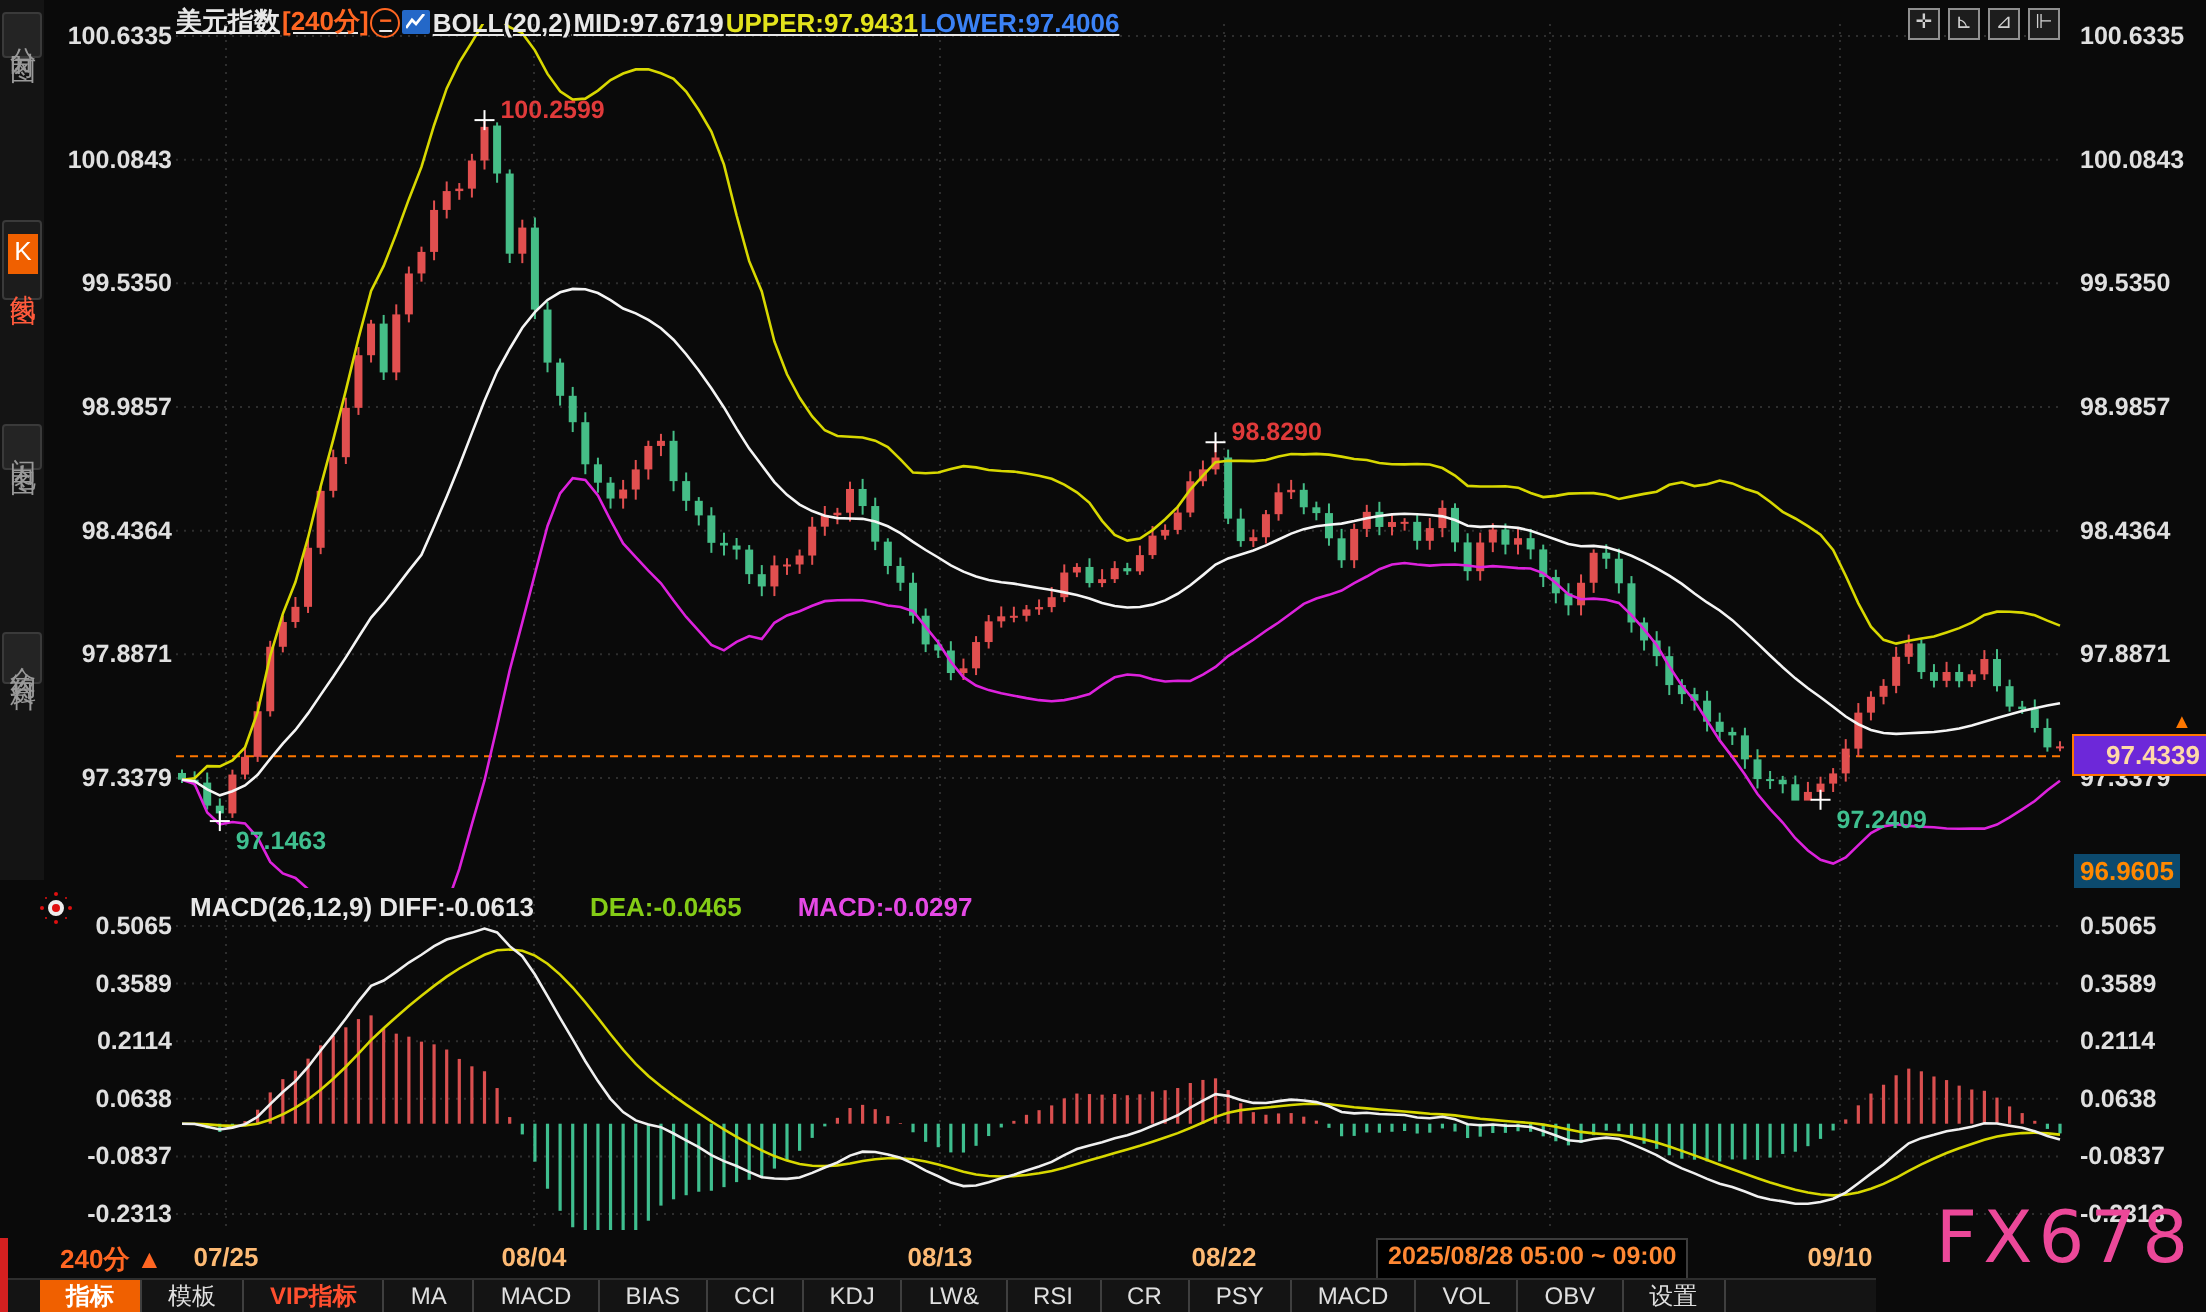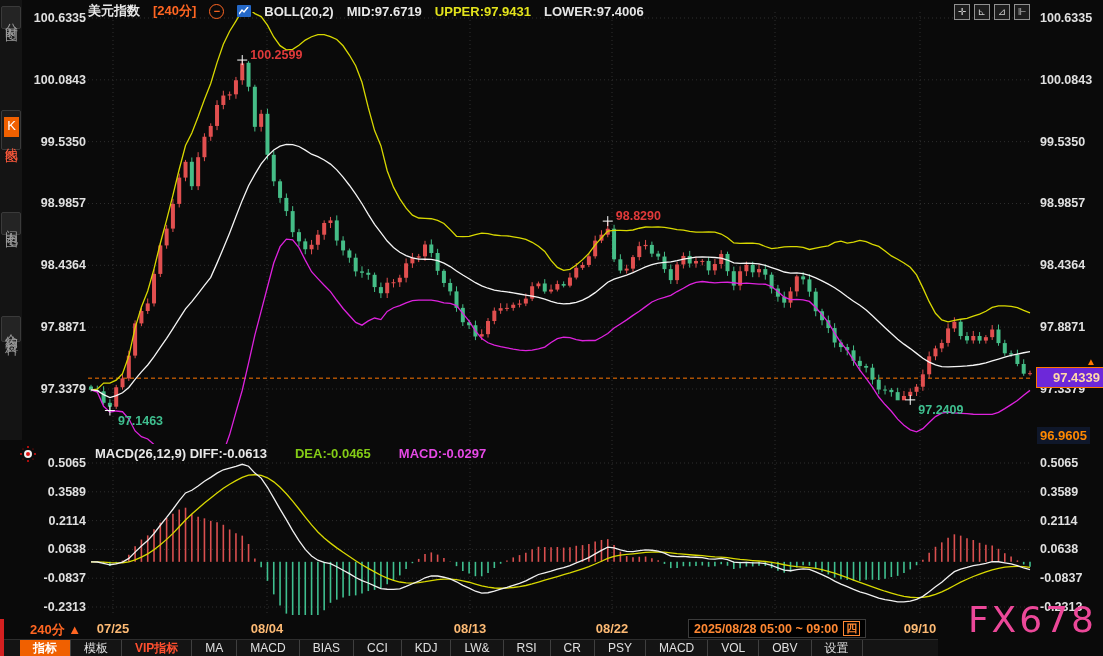--- a/index.html
+++ b/index.html
@@ -6,51 +6,51 @@
   .app{position:relative;width:1103px;height:656px;background:#0a0a0a;overflow:hidden;
        font-family:"Liberation Sans","DejaVu Sans",sans-serif;}
   
   .sidebar{position:absolute;left:0;top:0;width:22px;height:440px;background:#141414;z-index:5;}
   .side-item{position:absolute;left:1px;width:18px;writing-mode:vertical-rl;text-orientation:upright;
     background:#242424;border:1px solid #3a3a3a;border-radius:2px;color:#9a9a9a;font-size:13px;
     letter-spacing:3px;padding:6px 0;text-align:center;cursor:pointer;}
   .side-item.active{color:#ff5a3c;background:#1c1c1c;}
   .side-item.active .firstchar{background:#f06000;color:#fff;padding:1px 0;}
   
-  .header{position:absolute;left:88px;top:2px;height:18px;display:flex;align-items:center;gap:13px;
-    font-size:13px;font-weight:700;color:#e8e8e8;z-index:6;white-space:nowrap;}
+  .header{position:absolute;left:88px;top:2px;height:18px;display:flex;align-items:center;gap:1px;
+    font-size:13px;font-weight:700;color:#e8e8e8;z-index:6;white-space:nowrap;text-decoration:underline;}
   .hdr-period{color:#ff6622;}
   .hdr-upper{color:#e3e31c;}
-  .hdr-lower{color:#e5e5e5;}
+  .hdr-lower{color:#3b82f6;}
   .collapse-btn{width:13px;height:13px;border:1.5px solid #ff6622;border-radius:50%;display:inline-flex;
     align-items:center;justify-content:center;color:#ff6622;font-size:11px;line-height:1;cursor:pointer;}
   .chart-ico{width:14px;height:12px;background:#2468c8;display:inline-flex;align-items:center;justify-content:center;border-radius:1px;}
   .win-icons{position:absolute;right:73px;top:4px;display:flex;gap:4px;z-index:6;}
   .win-ico{width:14px;height:14px;border:1px solid #909090;background:#1d1d1d;color:#cfcfcf;
     font-size:10px;line-height:13px;text-align:center;cursor:pointer;}
   
   .price-box{position:absolute;left:1036px;top:367px;width:62px;height:19px;border:1.5px solid #ff7700;
     background:#6d28d9;color:#ffd9a8;font-size:13px;font-weight:700;line-height:19px;padding-left:16px;z-index:6;}
   .price-box-arrow{position:absolute;left:1086px;top:356px;color:#ff7700;font-size:10px;z-index:6;}
-  .pane-low{position:absolute;left:1037px;top:427px;background:#0f172a;color:#ff8800;font-size:13px;
+  .pane-low{position:absolute;left:1037px;top:427px;background:#0c4a6e;color:#ff8800;font-size:13px;
     font-weight:700;padding:1px 3px;z-index:6;}
   .macd-header{position:absolute;left:95px;top:446px;display:flex;gap:28px;font-size:13px;font-weight:700;
     color:#e8e8e8;z-index:6;white-space:nowrap;}
   .macd-dea{color:#84cc16;} .macd-macd{color:#e549e5;}
   .indicator-dot{position:absolute;left:21px;top:447px;width:14px;height:14px;z-index:6;cursor:pointer;}
   .indicator-dot i{position:absolute;left:3px;top:3px;width:4px;height:4px;background:#e01010;
     border:2px solid #eee;border-radius:50%;
     box-shadow:0 -7px 0 -3px #e01010,0 7px 0 -3px #e01010,-7px 0 0 -3px #e01010,7px 0 0 -3px #e01010,
       5px -5px 0 -3.5px #e01010,5px 5px 0 -3.5px #e01010,-5px 5px 0 -3.5px #e01010,-5px -5px 0 -3.5px #e01010;}
   
   .xaxis-row{position:absolute;left:0;top:618px;width:890px;height:22px;z-index:6;}
   .period-sel{position:absolute;left:30px;top:3px;color:#ff6622;font-size:13px;font-weight:700;cursor:pointer;}
   .xdate{position:absolute;top:3px;transform:translateX(-50%);color:#fdba74;font-size:13px;font-weight:700;}
   .xhl{position:absolute;left:688px;top:1px;background:#000;border:1px solid #3c3c3c;color:#ff8833;
-    font-size:12.5px;font-weight:700;padding:1px 5px;display:flex;gap:5px;align-items:flex-end;}
+    font-size:12.5px;font-weight:700;padding:1px 5px;display:flex;gap:5px;align-items:flex-end;flex-direction:column;}
   .xhl .day{border:1px solid #ff8833;padding:0 2px;font-size:11px;line-height:13px;}
   .watermark{position:absolute;right:6px;bottom:16px;color:#ec4899;font-size:36px;letter-spacing:3px;
     font-family:"DejaVu Sans",sans-serif;z-index:4;}
   
   .toolbar{position:absolute;left:0;bottom:0;width:938px;height:17px;background:#141414;border-top:1px solid #2e2e2e;
     display:flex;align-items:flex-start;padding-left:20px;box-sizing:border-box;z-index:7;}
   .tb-item{font-size:12px;color:#e0e0e0;line-height:16px;padding:0 13px;border-right:1px solid #3f3f3f;cursor:pointer;white-space:nowrap;}
   .tb-item.active{background:#f06000;color:#fff;font-weight:700;}
   .tb-item.vip{color:#ff4f2f;font-weight:700;}
   .red-stripe{position:absolute;left:0;top:619px;width:4px;height:37px;background:#d42020;z-index:8;}

